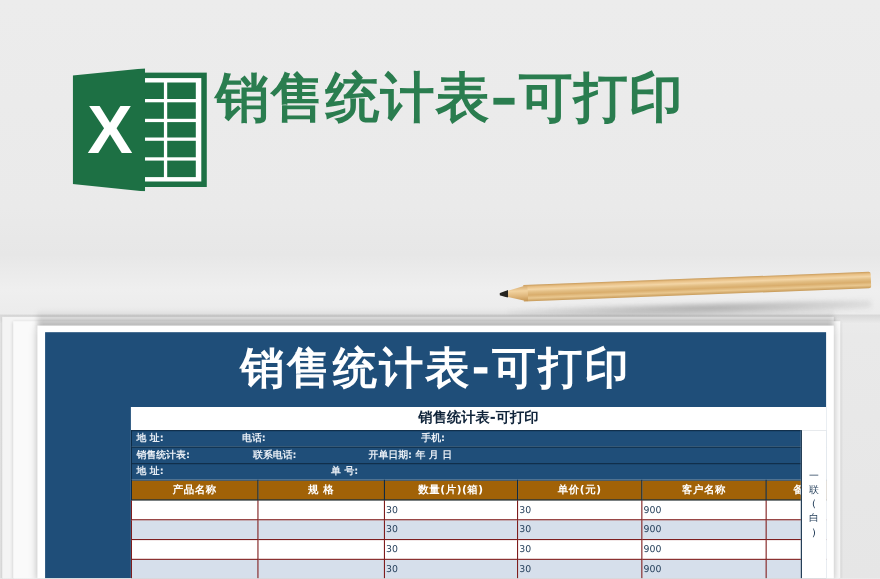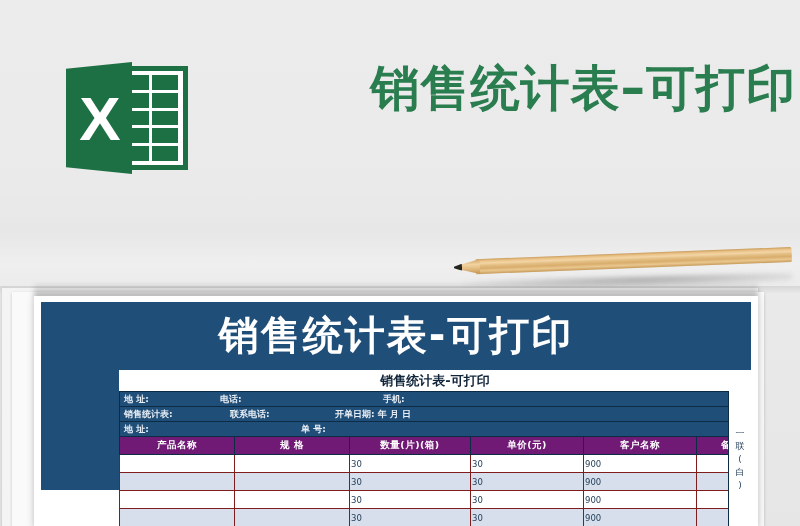--- a/index.html
+++ b/index.html
@@ -68,21 +68,20 @@
     font-family: "Liberation Sans", sans-serif;
     display: flex;
     align-items: center;
     justify-content: center;
     letter-spacing: -2px;
   }
   #banner-text {
     position: absolute;
     left: 196px; top: 60px;
     width: 600px;
-    text-align: right;
   }
   #banner-title {
     color: #2a7d4f;
     font-size: 49px;
     font-weight: bold;
     line-height: 58px;
     letter-spacing: 1px;
     white-space: nowrap;
     font-family: "DejaVu Sans", "Liberation Sans", sans-serif;
   }
@@ -161,21 +160,21 @@
   #doc-topshadow {
     position: absolute;
     left: 34px; top: 282px;
     width: 724px; height: 16px;
     background: linear-gradient(180deg, rgba(0,0,0,0) 0%, rgba(60,60,60,.30) 85%, rgba(60,60,60,.40) 100%);
     filter: blur(2.5px);
   }
   #doc-inner {
     position: absolute;
     left: 7px; top: 6px;
-    width: 710px; height: 188px;
+    width: 710px; height: 224px;
     background: #1f4e79;
   }
 
   
   #doc-title {
     position: absolute;
     left: 0; top: 8px;
     width: 710px;
     text-align: center;
     color: #ffffff;
@@ -231,21 +230,21 @@
   .sheet-frame { border-left: 1px solid #0e2b45; border-right: 1px solid #0e2b45; }
 
   
   #tbl {
     width: 632px;
     border-collapse: collapse;
     table-layout: fixed;
     font-family: "DejaVu Sans", "Liberation Sans", sans-serif;
   }
   #tbl th {
-    background: #701a75;
+    background: #a16207;
     color: #ffffff;
     font-size: 9.5px;
     font-weight: bold;
     height: 15px;
     border: 1px solid #0e2b45;
     letter-spacing: .5px;
     white-space: nowrap;
   }
   #tbl td {
     height: 15px;

